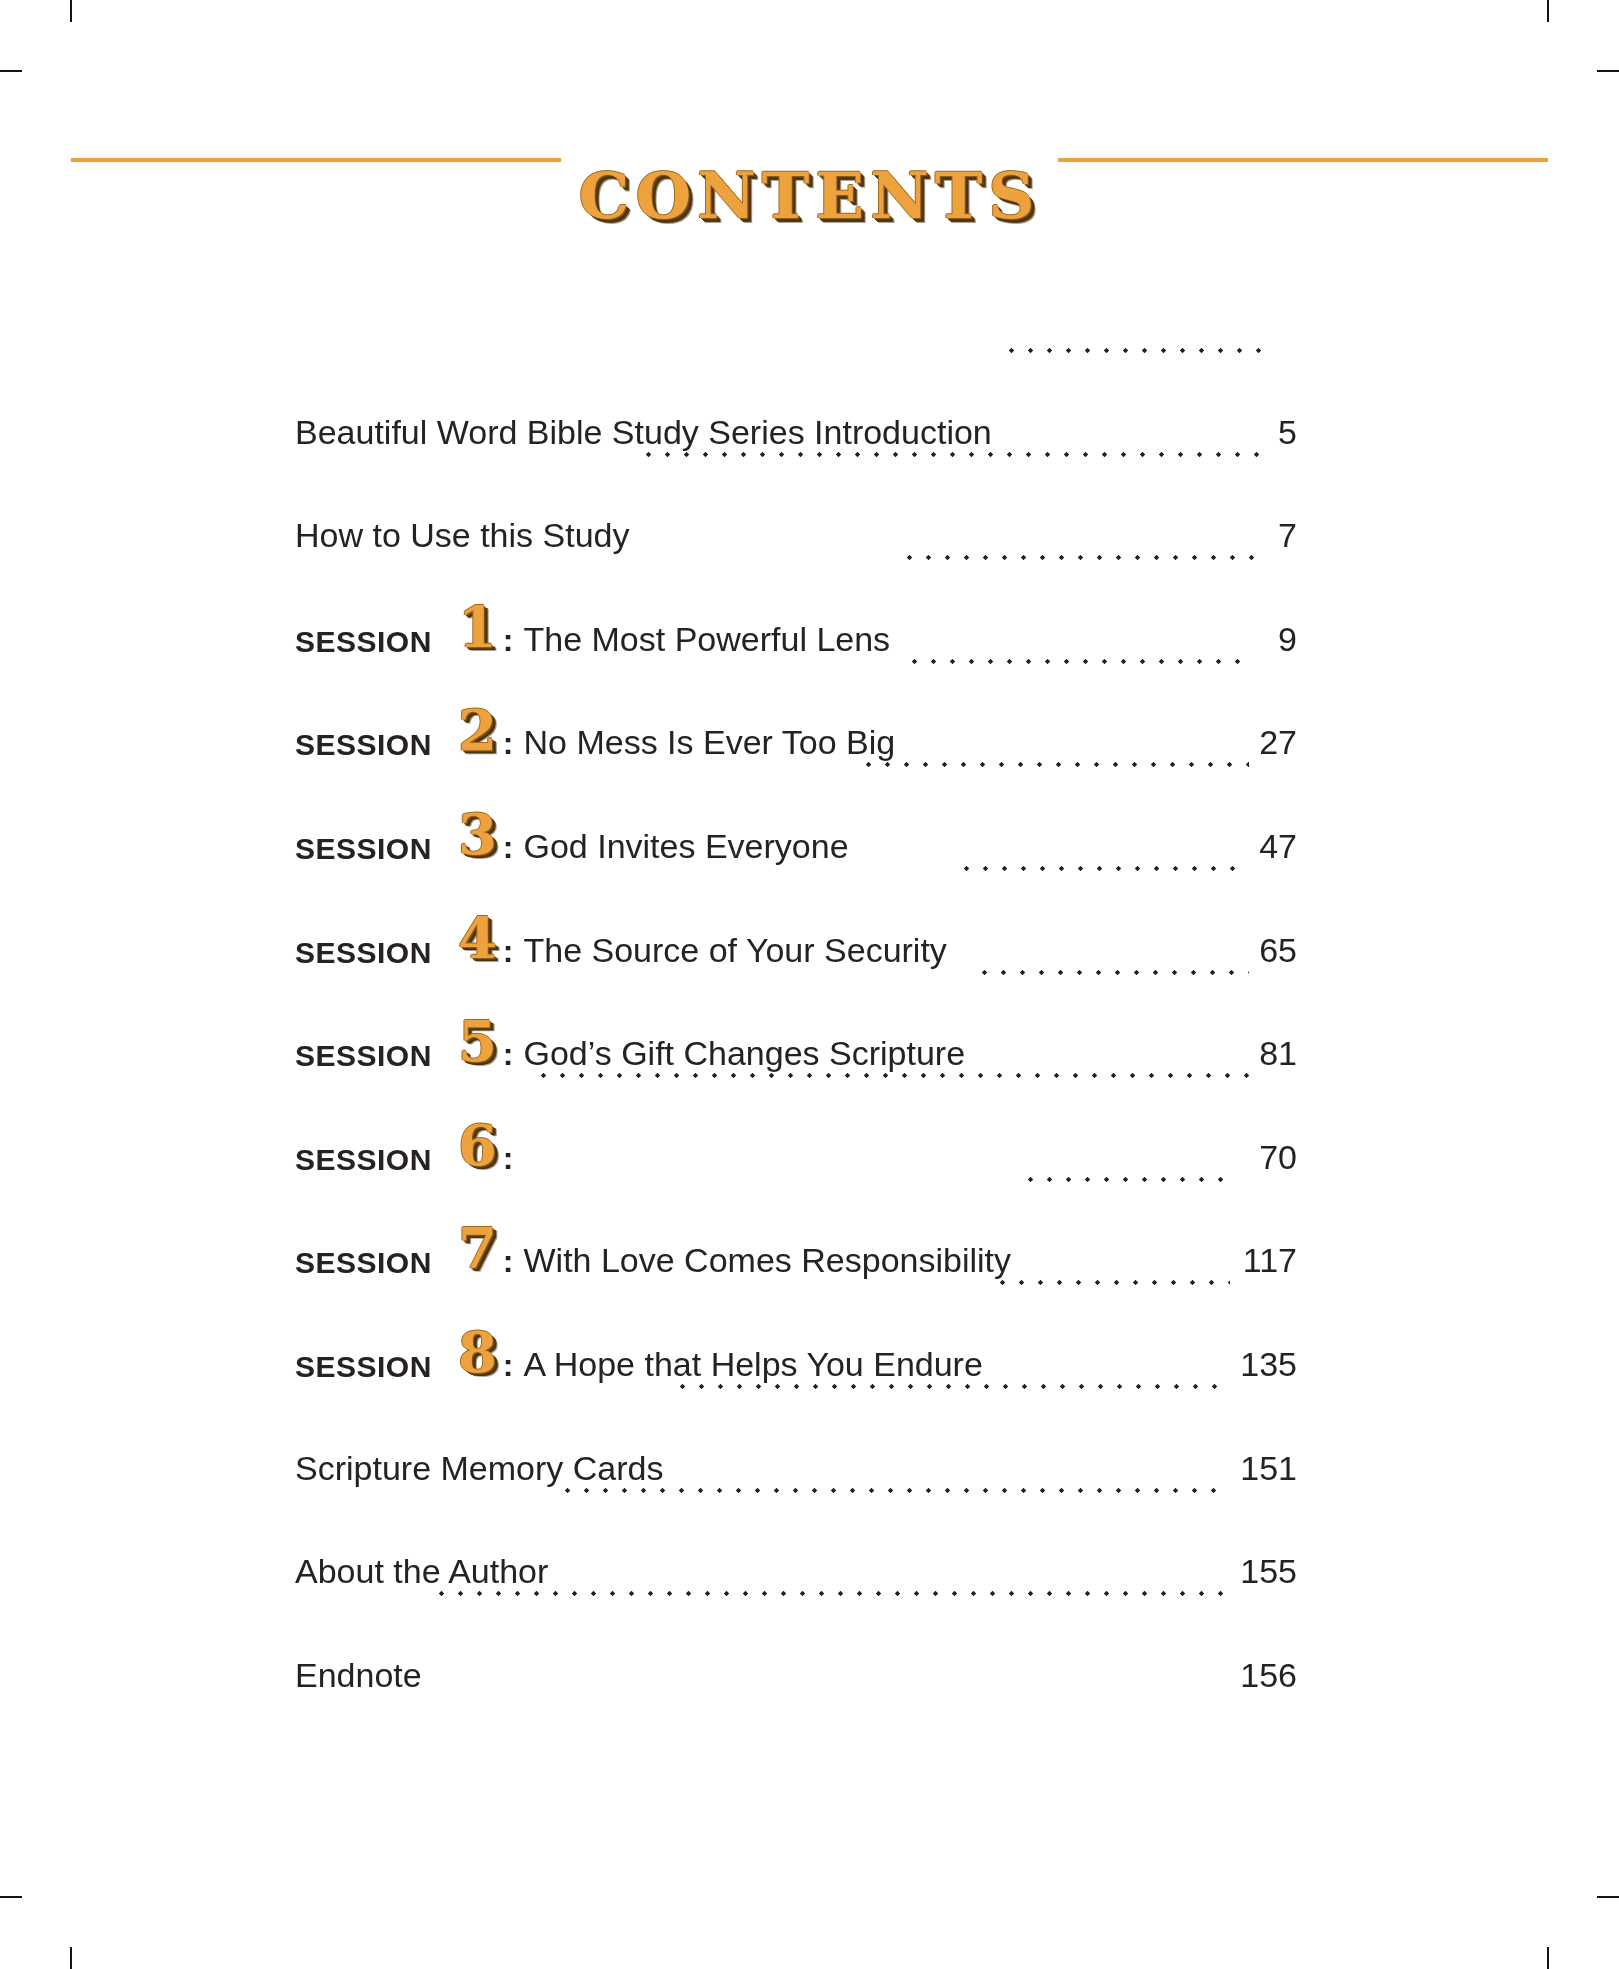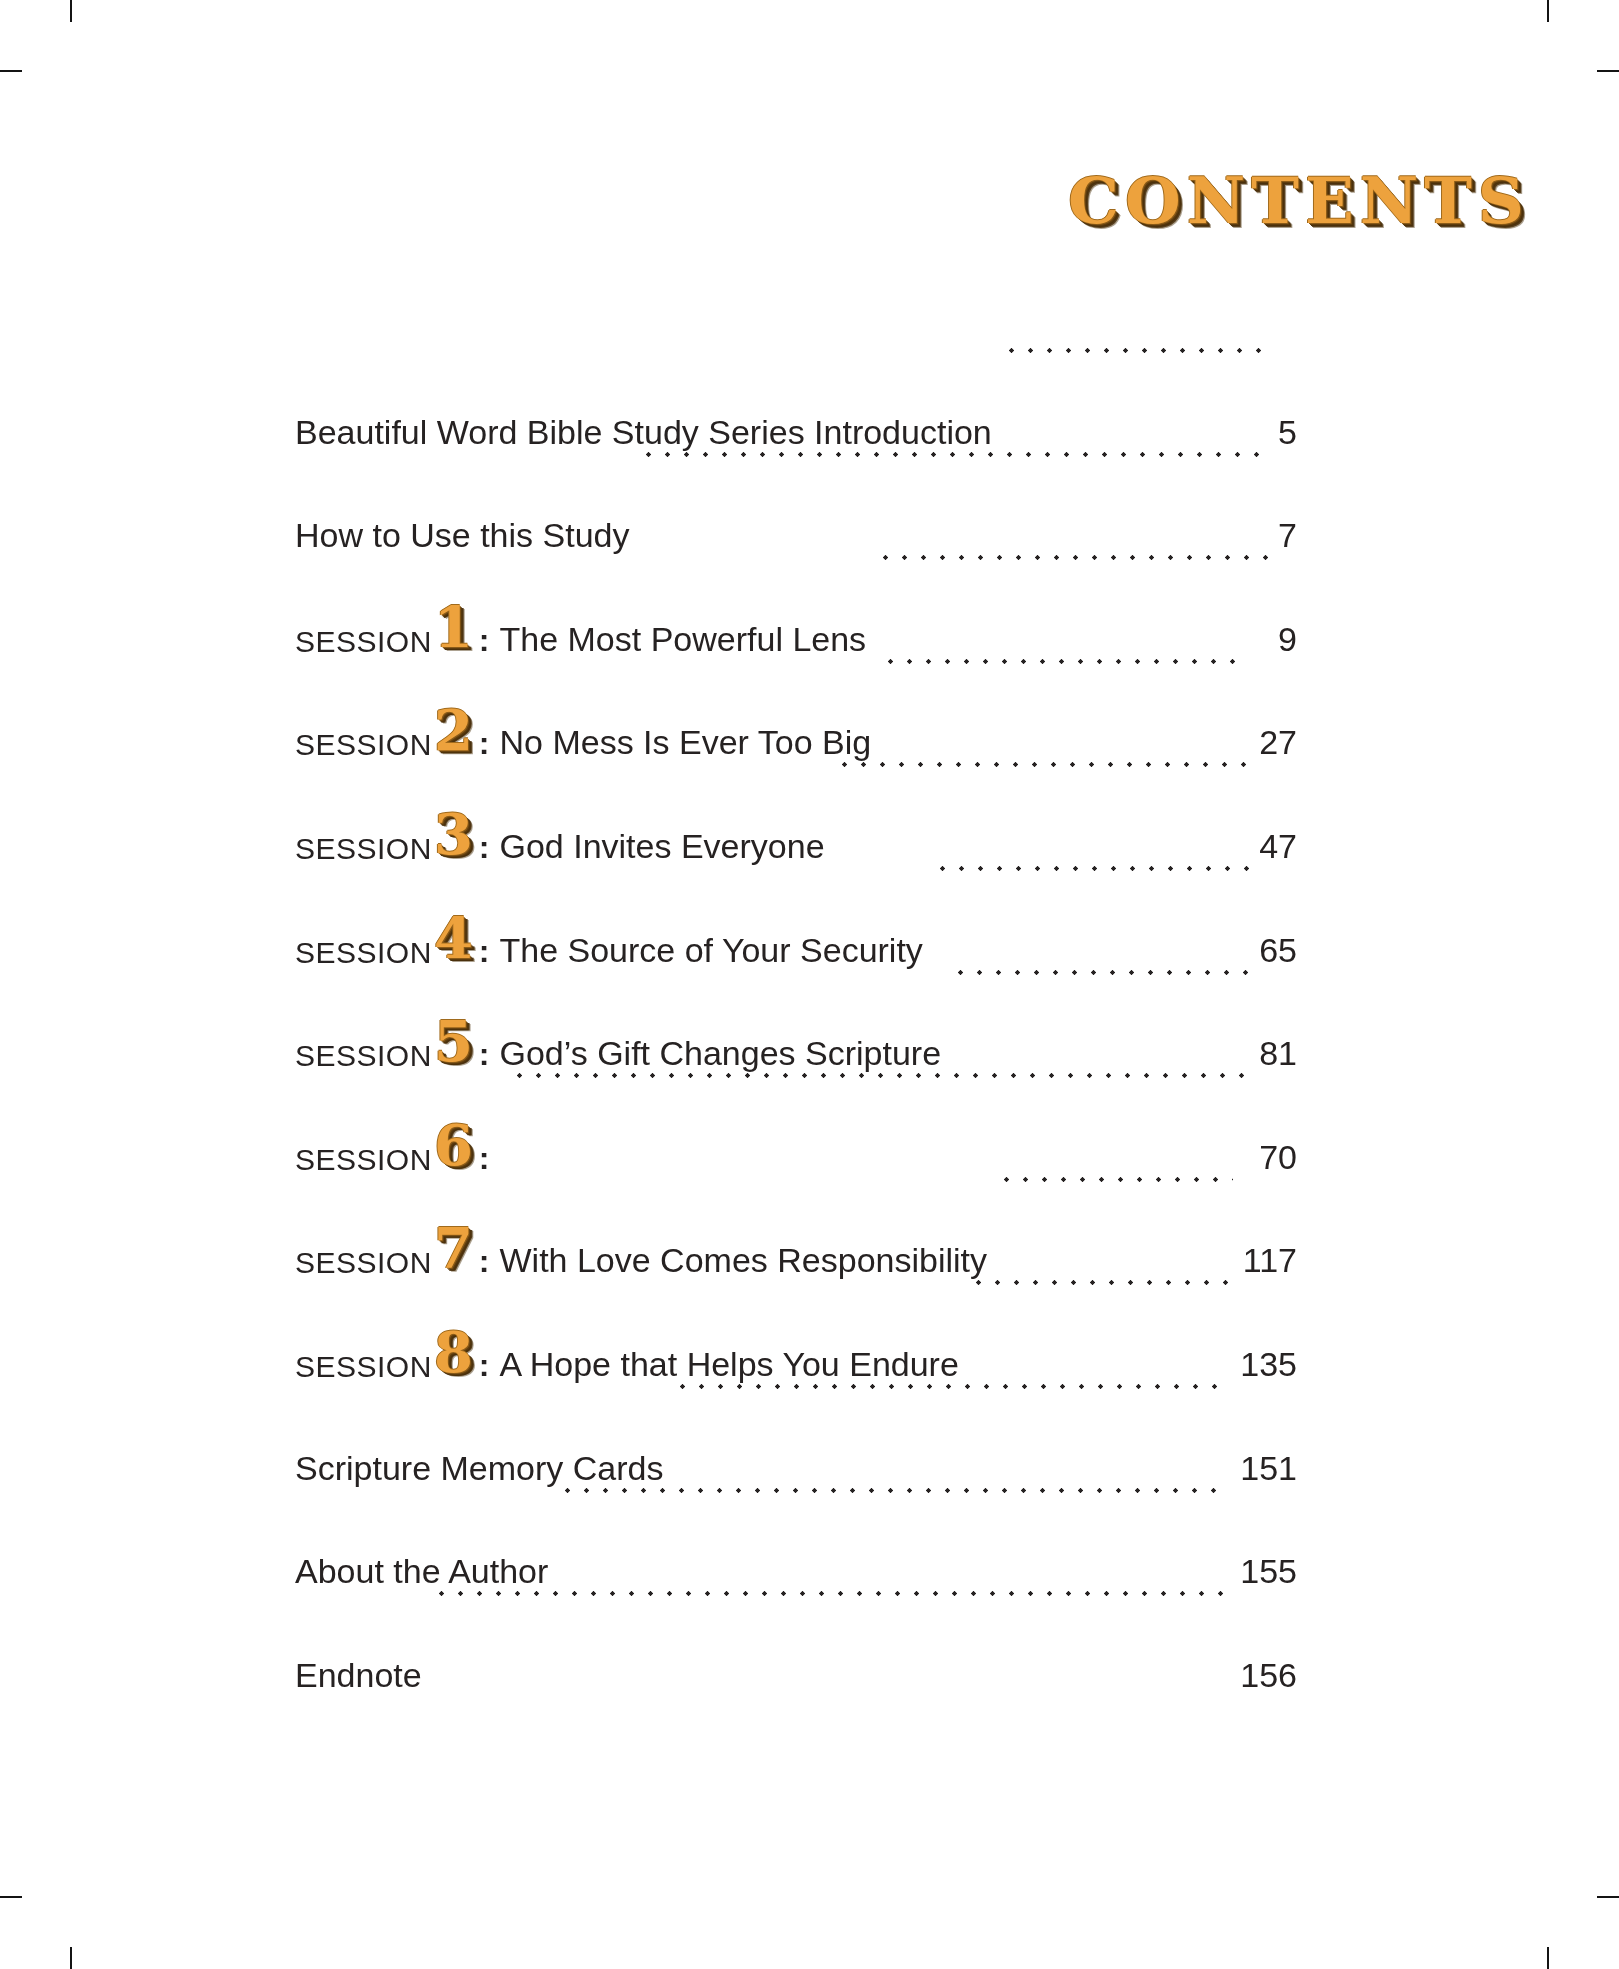--- a/index.html
+++ b/index.html
@@ -21,21 +21,21 @@
   .crop.v{width:2px;height:22px;}
   .crop.h{width:22px;height:2px;}
   .tl-v{left:70px;top:0;}     .tl-h{left:0;top:70px;}
   .tr-v{left:1547px;top:0;}   .tr-h{left:1597px;top:70px;}
   .bl-v{left:70px;top:1947px;}.bl-h{left:0;top:1896px;}
   .br-v{left:1547px;top:1947px;}.br-h{left:1597px;top:1896px;}
 
   
   .title-row{
     position:absolute;left:71px;right:71px;top:158px;height:84px;
-    display:flex;align-items:flex-end;flex-direction:column;
+    display:flex;align-items:flex-start;
   }
   .rule{flex:1 1 auto;height:4px;background:var(--accent);}
   h1.contents-title{
     margin:0 18px;
     font-family:"DejaVu Serif",serif;
     font-weight:bold;
     font-size:64px;
     letter-spacing:6px;
     color:var(--accent);
     text-shadow:
@@ -54,24 +54,24 @@
   }
   .toc-row{
     height:103.6px;
     display:flex;
     align-items:flex-end;
     font-size:34px;
     color:var(--text);
     white-space:nowrap;
   }
   .session{
-    font-weight:400;
+    font-weight:700;
     font-size:30px;
     letter-spacing:.5px;
-    margin-right:2px;
+    margin-right:26px;
   }
   .session-number{
     font-family:"DejaVu Serif",serif;
     font-weight:bold;
     font-size:56px;
     line-height:1;
     color:var(--accent);
     position:relative;top:-4px;
     text-shadow:
       -1px 0 0 #a06a1c, 0 -1px 0 #a06a1c,

